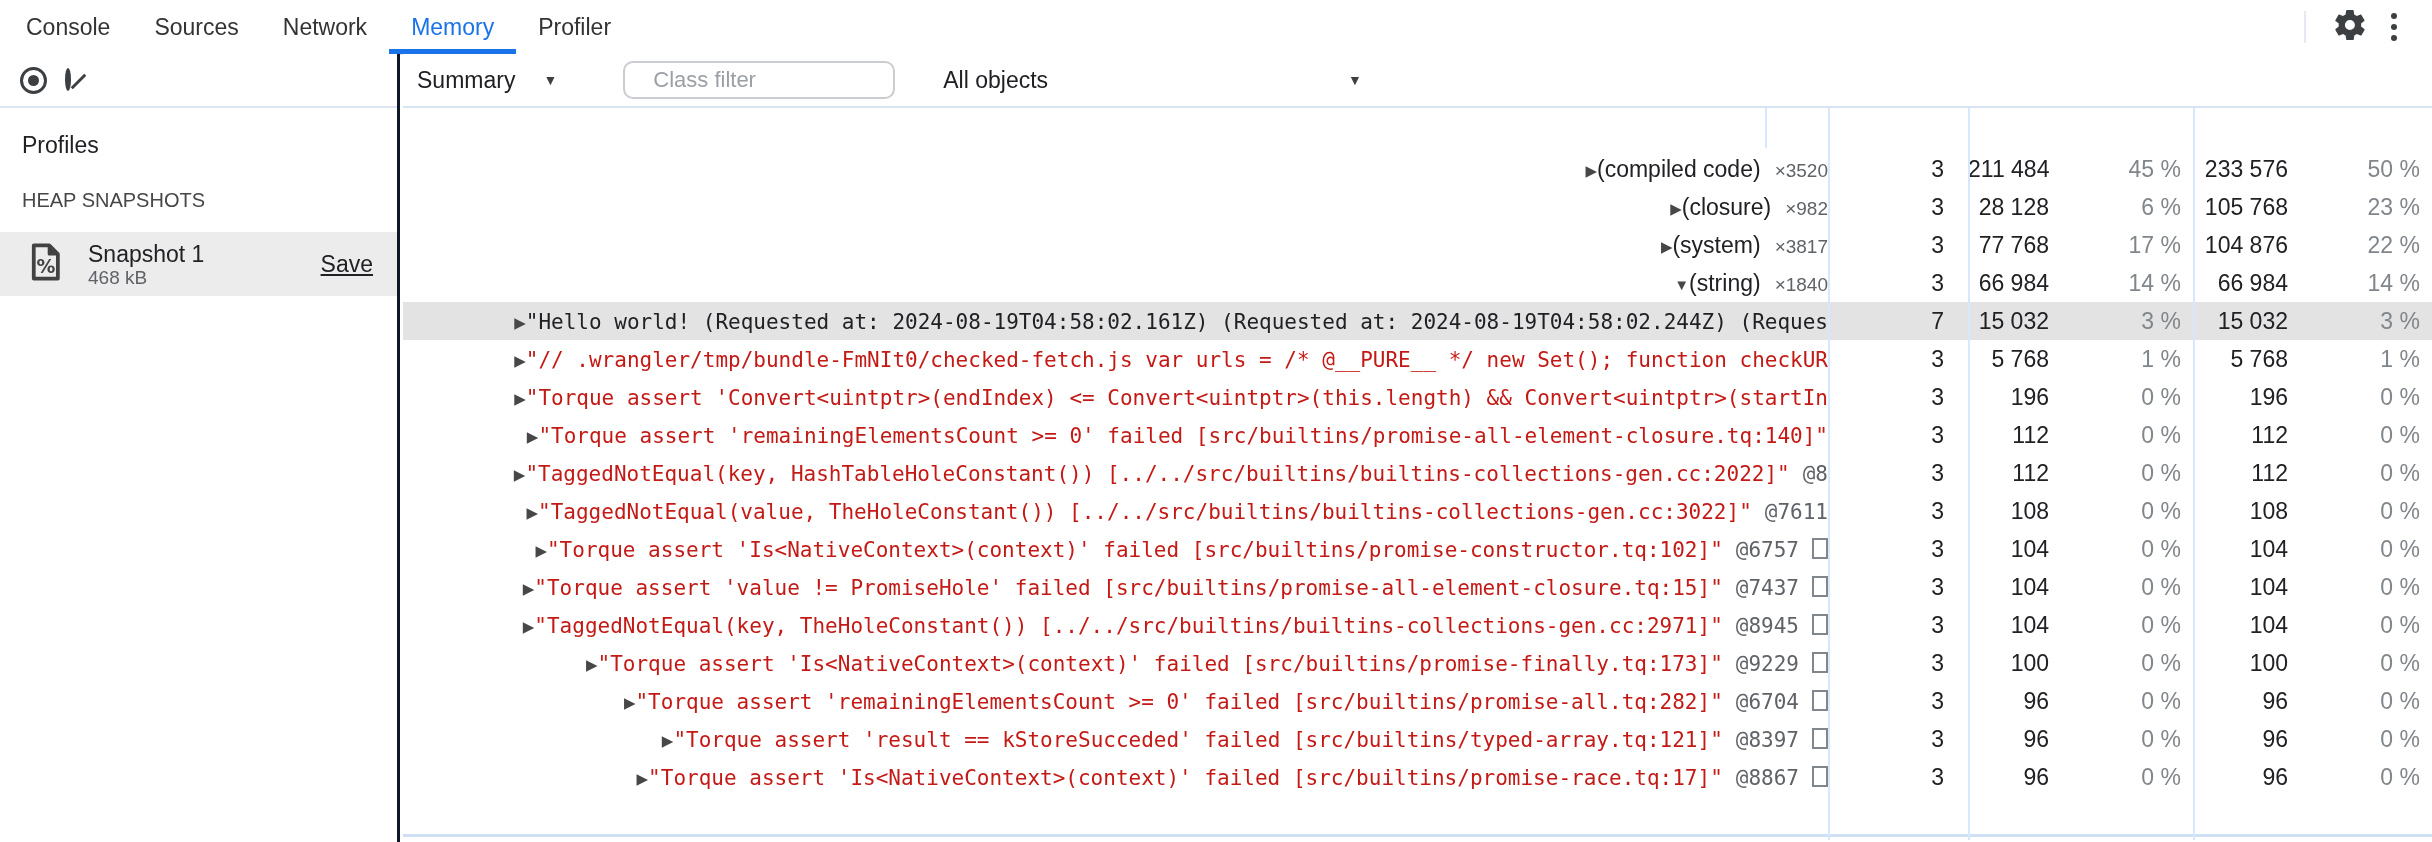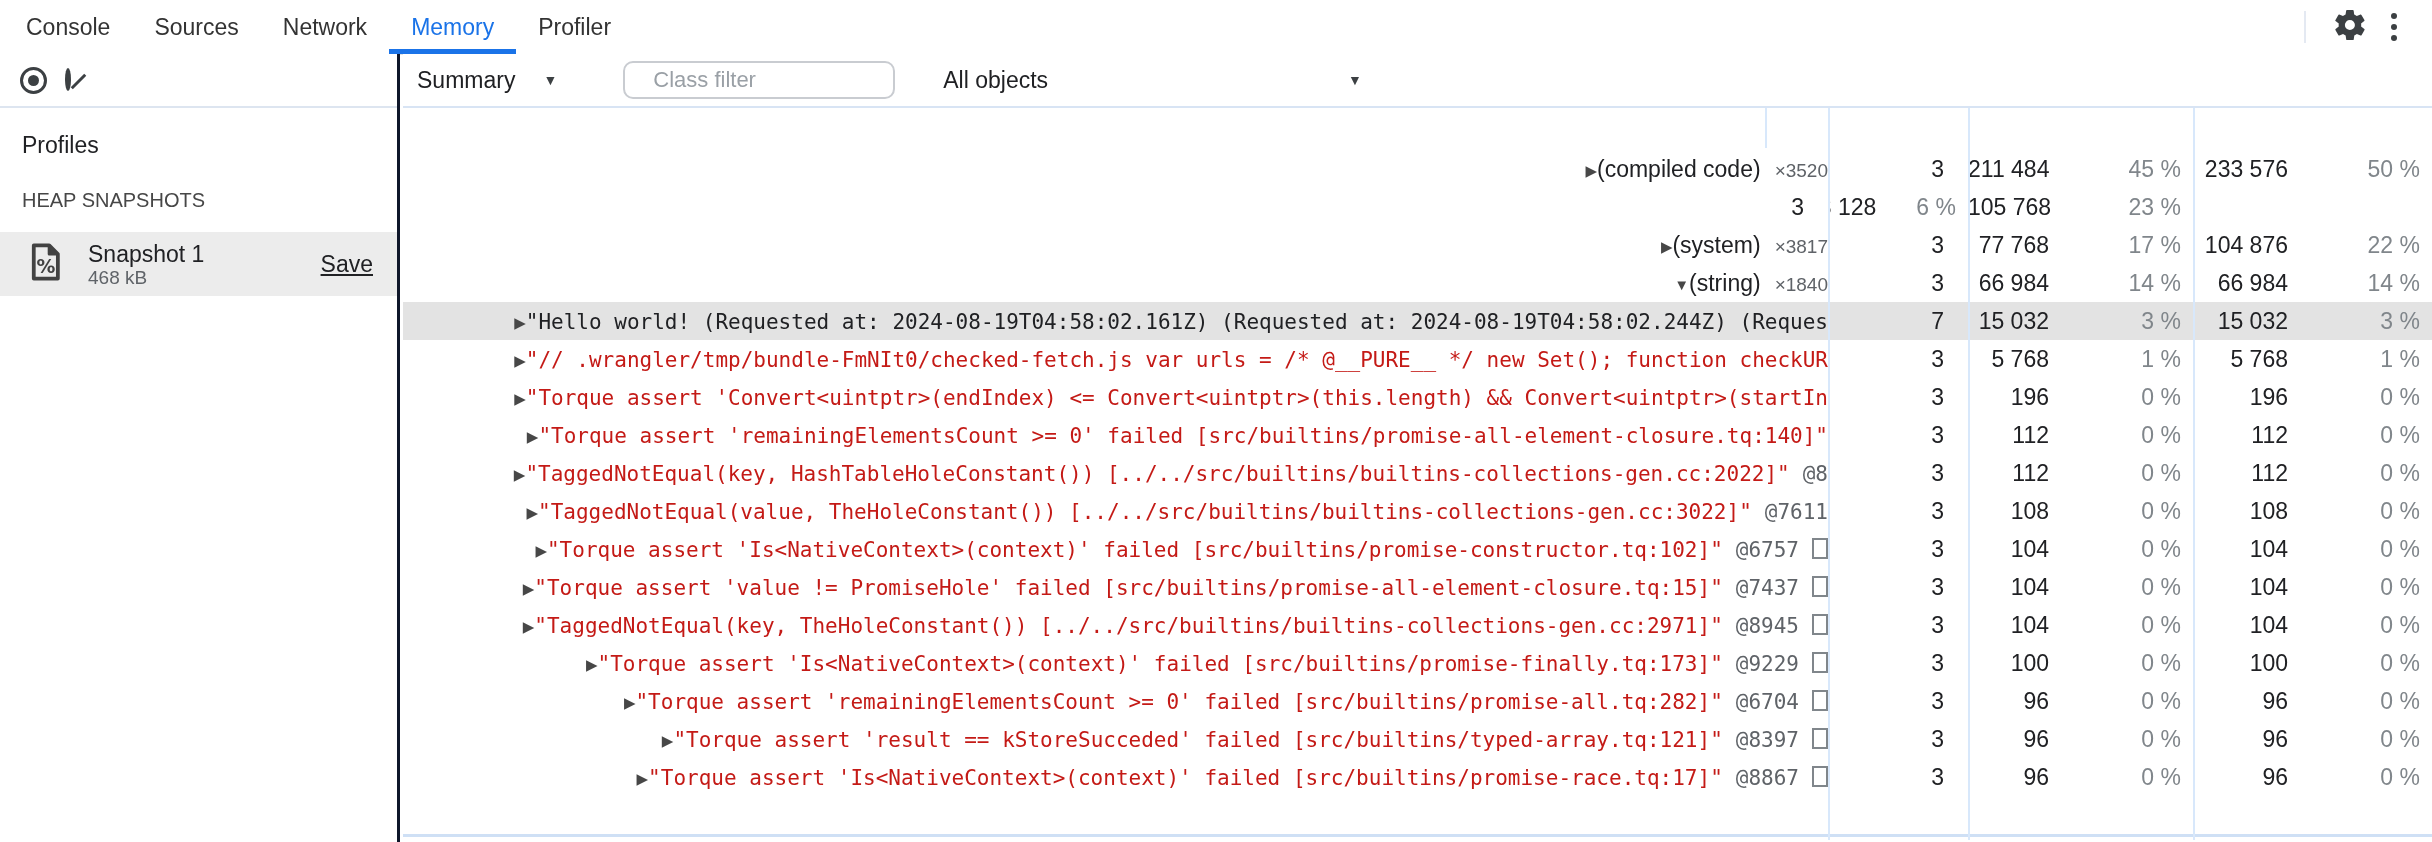--- a/index.html
+++ b/index.html
@@ -161,20 +161,21 @@
           <div class="cell cnum">
             <span class="val">211 484</span>
             <span class="pct">45 %</span>
           </div>
           <div class="cell cnum">
             <span class="val">233 576</span>
             <span class="pct">50 %</span>
           </div>
         </div>
         <div class="row">
+          <div class="cell ccons"><span class="tri">▶</span><span class="plabel">(closure)</span><span class="pcount">×982</span></div>
           <div class="cell cdist">3</div>
           <div class="cell cnum">
             <span class="val">28 128</span>
             <span class="pct">6 %</span>
           </div>
           <div class="cell cnum">
             <span class="val">105 768</span>
             <span class="pct">23 %</span>
           </div>
         </div>

